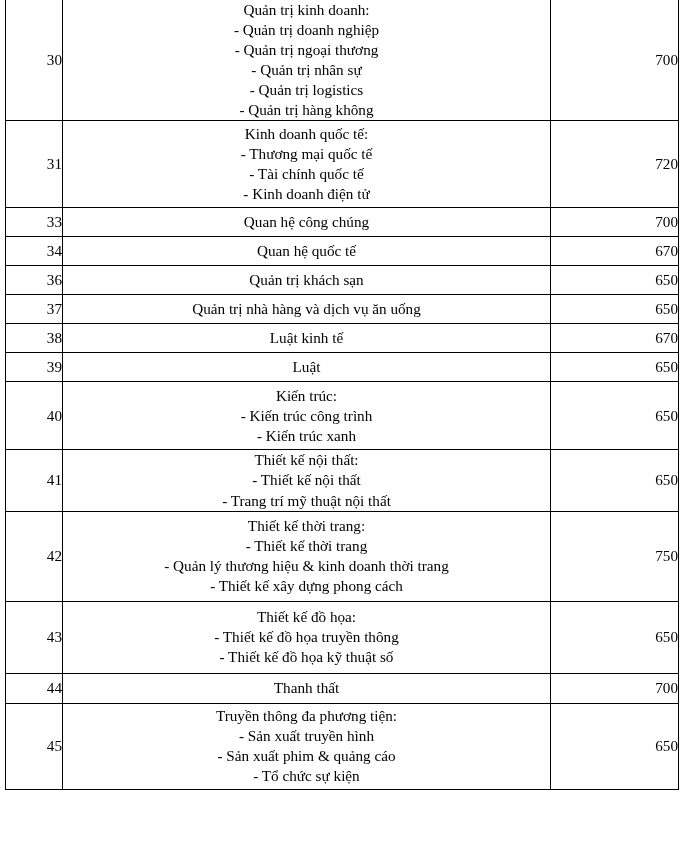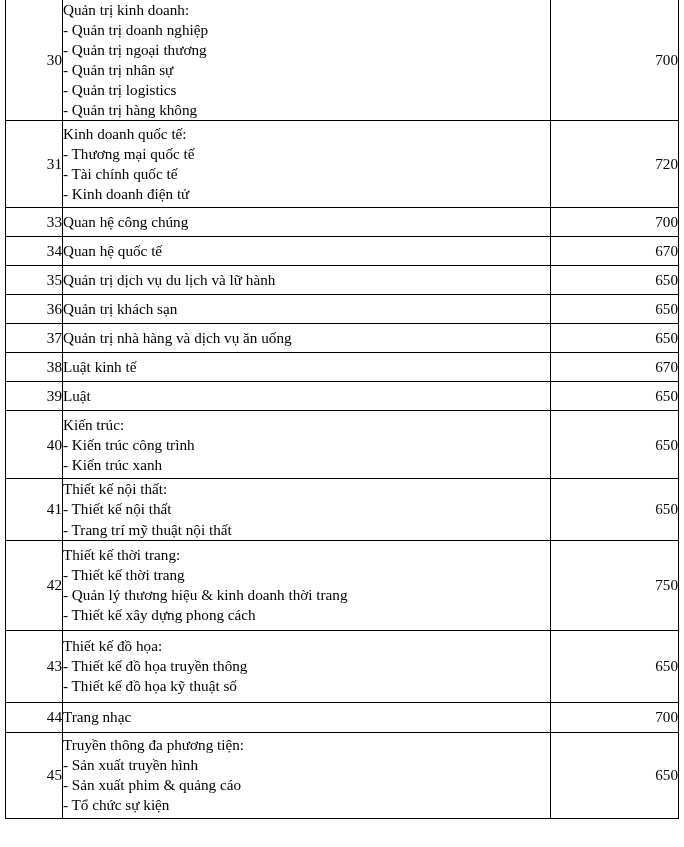--- a/index.html
+++ b/index.html
@@ -45,21 +45,21 @@
     font-size: 15.2px;
   }
   td.fee-cell {
     text-align: right;
     font-size: 15.2px;
   }
   td.fee-cell.bold { font-weight: normal; }
 
   td.major-cell {
     padding: 3px 0 3px 8px;
-    text-align: left;
+    text-align: center;
   }
   .major-head {
     font-style: normal;
     white-space: nowrap;
   }
   .major-sub {
     white-space: nowrap;
   }
   .single-line {
     white-space: nowrap;
@@ -122,27 +122,20 @@
       </tr>
 
       <tr class="r34">
         <td class="no-cell">34</td>
         <td class="major-cell">
           <div class="single-line">Quan hệ quốc tế</div>
         </td>
         <td class="fee-cell">670</td>
       </tr>
 
-      <tr class="r35">
-        <td class="no-cell">35</td>
-        <td class="major-cell">
-          <div class="single-line">Quản trị dịch vụ du lịch và lữ hành</div>
-        </td>
-        <td class="fee-cell">650</td>
-      </tr>
 
       <tr class="r36">
         <td class="no-cell">36</td>
         <td class="major-cell">
           <div class="single-line">Quản trị khách sạn</div>
         </td>
         <td class="fee-cell">650</td>
       </tr>
 
       <tr class="r37">
@@ -206,21 +199,21 @@
           <div class="major-head">Thiết kế đồ họa:</div>
           <div class="major-sub">- Thiết kế đồ họa truyền thông</div>
           <div class="major-sub">- Thiết kế đồ họa kỹ thuật số</div>
         </td>
         <td class="fee-cell">650</td>
       </tr>
 
       <tr class="r44">
         <td class="no-cell">44</td>
         <td class="major-cell">
-          <div class="single-line">Trang nhạc</div>
+          <div class="single-line">Thanh thất</div>
         </td>
         <td class="fee-cell">700</td>
       </tr>
 
       <tr class="r45">
         <td class="no-cell">45</td>
         <td class="major-cell">
           <div class="major-head">Truyền thông đa phương tiện:</div>
           <div class="major-sub">- Sản xuất truyền hình</div>
           <div class="major-sub">- Sản xuất phim &amp; quảng cáo</div>

